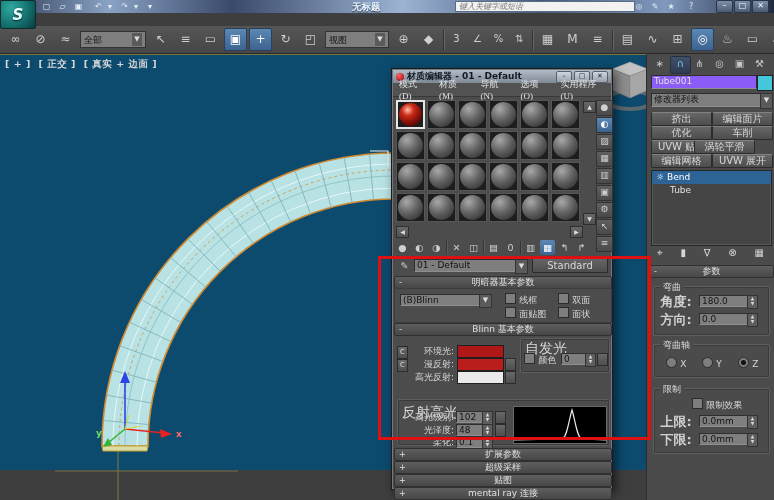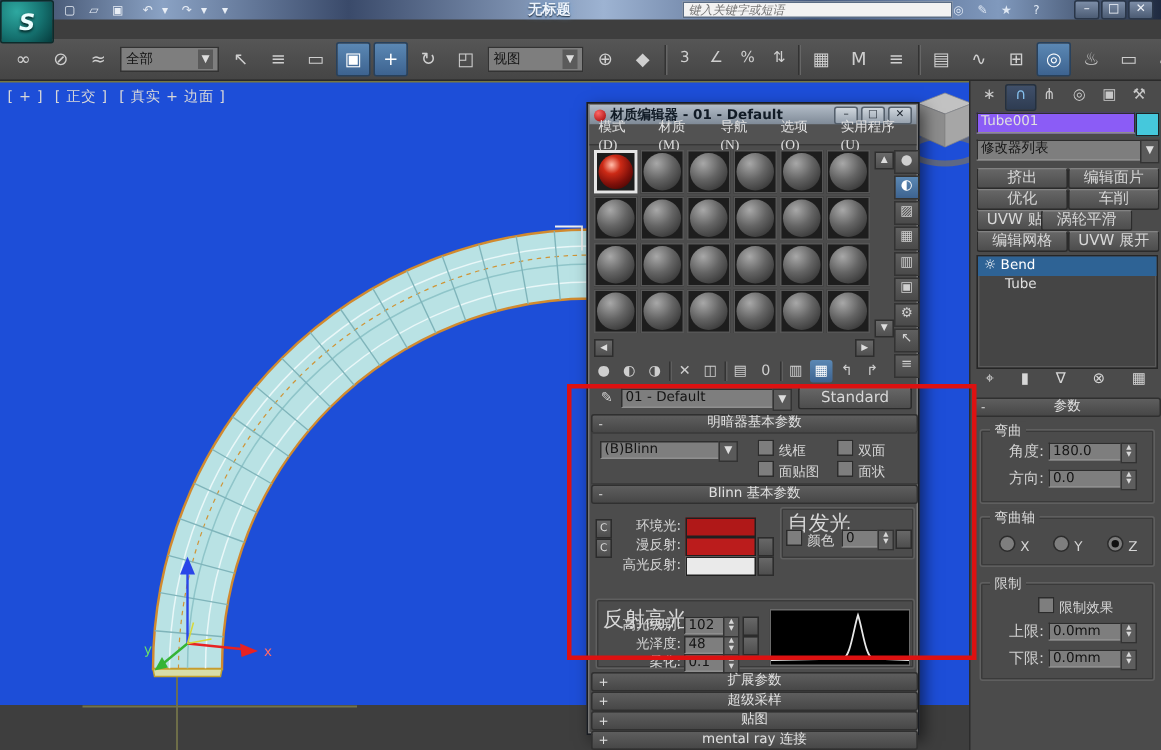--- a/index.html
+++ b/index.html
@@ -29,38 +29,38 @@
     display:flex;align-items:center;padding-left:3px;box-sizing:border-box;}
   .tico{width:21px;height:21px;margin:0 1px;border:1px solid transparent;border-radius:2px;color:#cfcfcf;
     font-size:12px;text-align:center;line-height:20px;cursor:pointer;flex:none;}
   .tico.sm{width:17px;font-size:10px;}
   .tico.on{background:linear-gradient(#5b88b4,#3d6390);border-color:#28415c;color:#fff;}
   .tsep{width:1px;height:20px;background:#333;box-shadow:1px 0 0 #666;margin:0 2px;flex:none;}
   .tdrop{height:15px;background:#7e7e7e;border:1px solid #333;color:#151515;font-size:9px;line-height:14px;
     padding:0 3px;display:flex;align-items:center;cursor:pointer;flex:none;margin:0 2px;}
   .tdrop .c{margin-left:auto;background:#5a5a5a;color:#ddd;width:10px;text-align:center;font-size:7px;height:13px;line-height:13px;}
   
-  #viewport{left:0;top:54px;width:646px;height:416px;background:#1d4ed8;border-top:1px solid #77773f;box-sizing:border-box;}
+  #viewport{left:0;top:54px;width:646px;height:416px;background:#0c4a6e;border-top:1px solid #77773f;box-sizing:border-box;font-weight:bold;}
   #vplabel{left:5px;top:3px;color:#d8d8d8;font-size:9.5px;letter-spacing:.5px;}
   #vplabel span{margin-right:4px;cursor:pointer;}
   
   #panel{left:646px;top:54px;width:128px;height:446px;background:#4b4b4b;border-left:1px solid #2c2c2c;box-sizing:border-box;z-index:3;}
   .ptab{top:2px;width:19px;height:16px;text-align:center;line-height:16px;font-size:10px;color:#c8c8c8;cursor:pointer;border-radius:2px;}
   .ptab.active{background:linear-gradient(#40506a,#2e3c52);color:#86c2f0;border:1px solid #24303f;line-height:14px;}
   .fld{background:#7e7e7e;border:1px solid #2e2e2e;border-bottom-color:#8f8f8f;color:#141414;font-size:9px;line-height:11px;padding:0 2px;overflow:hidden;}
   .fld.dark{background:#8b5cf6;color:#e0e0e0;}
   .sp{width:9px;background:#5e5e5e;border:1px solid #333;color:#d8d8d8;font-size:4.5px;line-height:5px;text-align:center;cursor:pointer;}
   .btn{background:linear-gradient(#666,#4d4d4d);border:1px solid #2b2b2b;border-top-color:#828282;border-radius:2px;
     color:#d8d8d8;font-size:10px;text-align:center;cursor:pointer;overflow:hidden;}
   .cb{width:9px;height:9px;background:#7e7e7e;border:1px solid #2c2c2c;display:inline-block;vertical-align:-1px;cursor:pointer;}
   .rb{width:9px;height:9px;background:#7e7e7e;border:1px solid #2c2c2c;border-radius:50%;display:inline-block;vertical-align:-1px;cursor:pointer;position:relative;}
   .rb.sel::after{content:"";position:absolute;left:2px;top:2px;width:5px;height:5px;border-radius:50%;background:#111;}
   .grp{border:1px solid #5f5f5f;border-radius:2px;box-shadow:0 0 0 1px #3a3a3a inset;}
   .grp>.glabel{position:absolute;top:-6px;left:6px;background:#4b4b4b;padding:0 3px;font-size:9px;color:#d8d8d8;}
-  .plabel{font-size:10px;color:#d0d0d0;text-align:right;line-height:12px;}
+  .plabel{font-size:13px;color:#d0d0d0;text-align:center;line-height:12px;font-weight:bold;}
   .roll{background:linear-gradient(#5e5e5e,#474747);border:1px solid #303030;border-radius:2px;color:#e0e0e0;
     font-size:9px;text-align:center;line-height:11px;cursor:pointer;}
   .roll .pm{position:absolute;left:4px;top:0;font-size:8px;}
   #stack{background:#454545;border:1px solid #262626;box-shadow:0 0 0 1px #5a5a5a inset;}
   .stk{height:13px;line-height:13px;font-size:9px;color:#e0e0e0;padding-left:4px;cursor:pointer;display:flex;align-items:center;gap:3px;}
   .stk.sel{background:#2e6395;color:#fff;}
   
   #mateditor{left:391px;top:68px;width:222px;height:422px;background:#4c4c4c;border:1px solid #191c22;
     box-shadow:0 0 0 1px #777 inset,3px 4px 10px rgba(0,0,0,.55);z-index:5;box-sizing:border-box;}
   #metitle{left:1px;top:1px;width:218px;height:13px;background:linear-gradient(#b2bcc7,#7e8996);display:flex;align-items:center;

